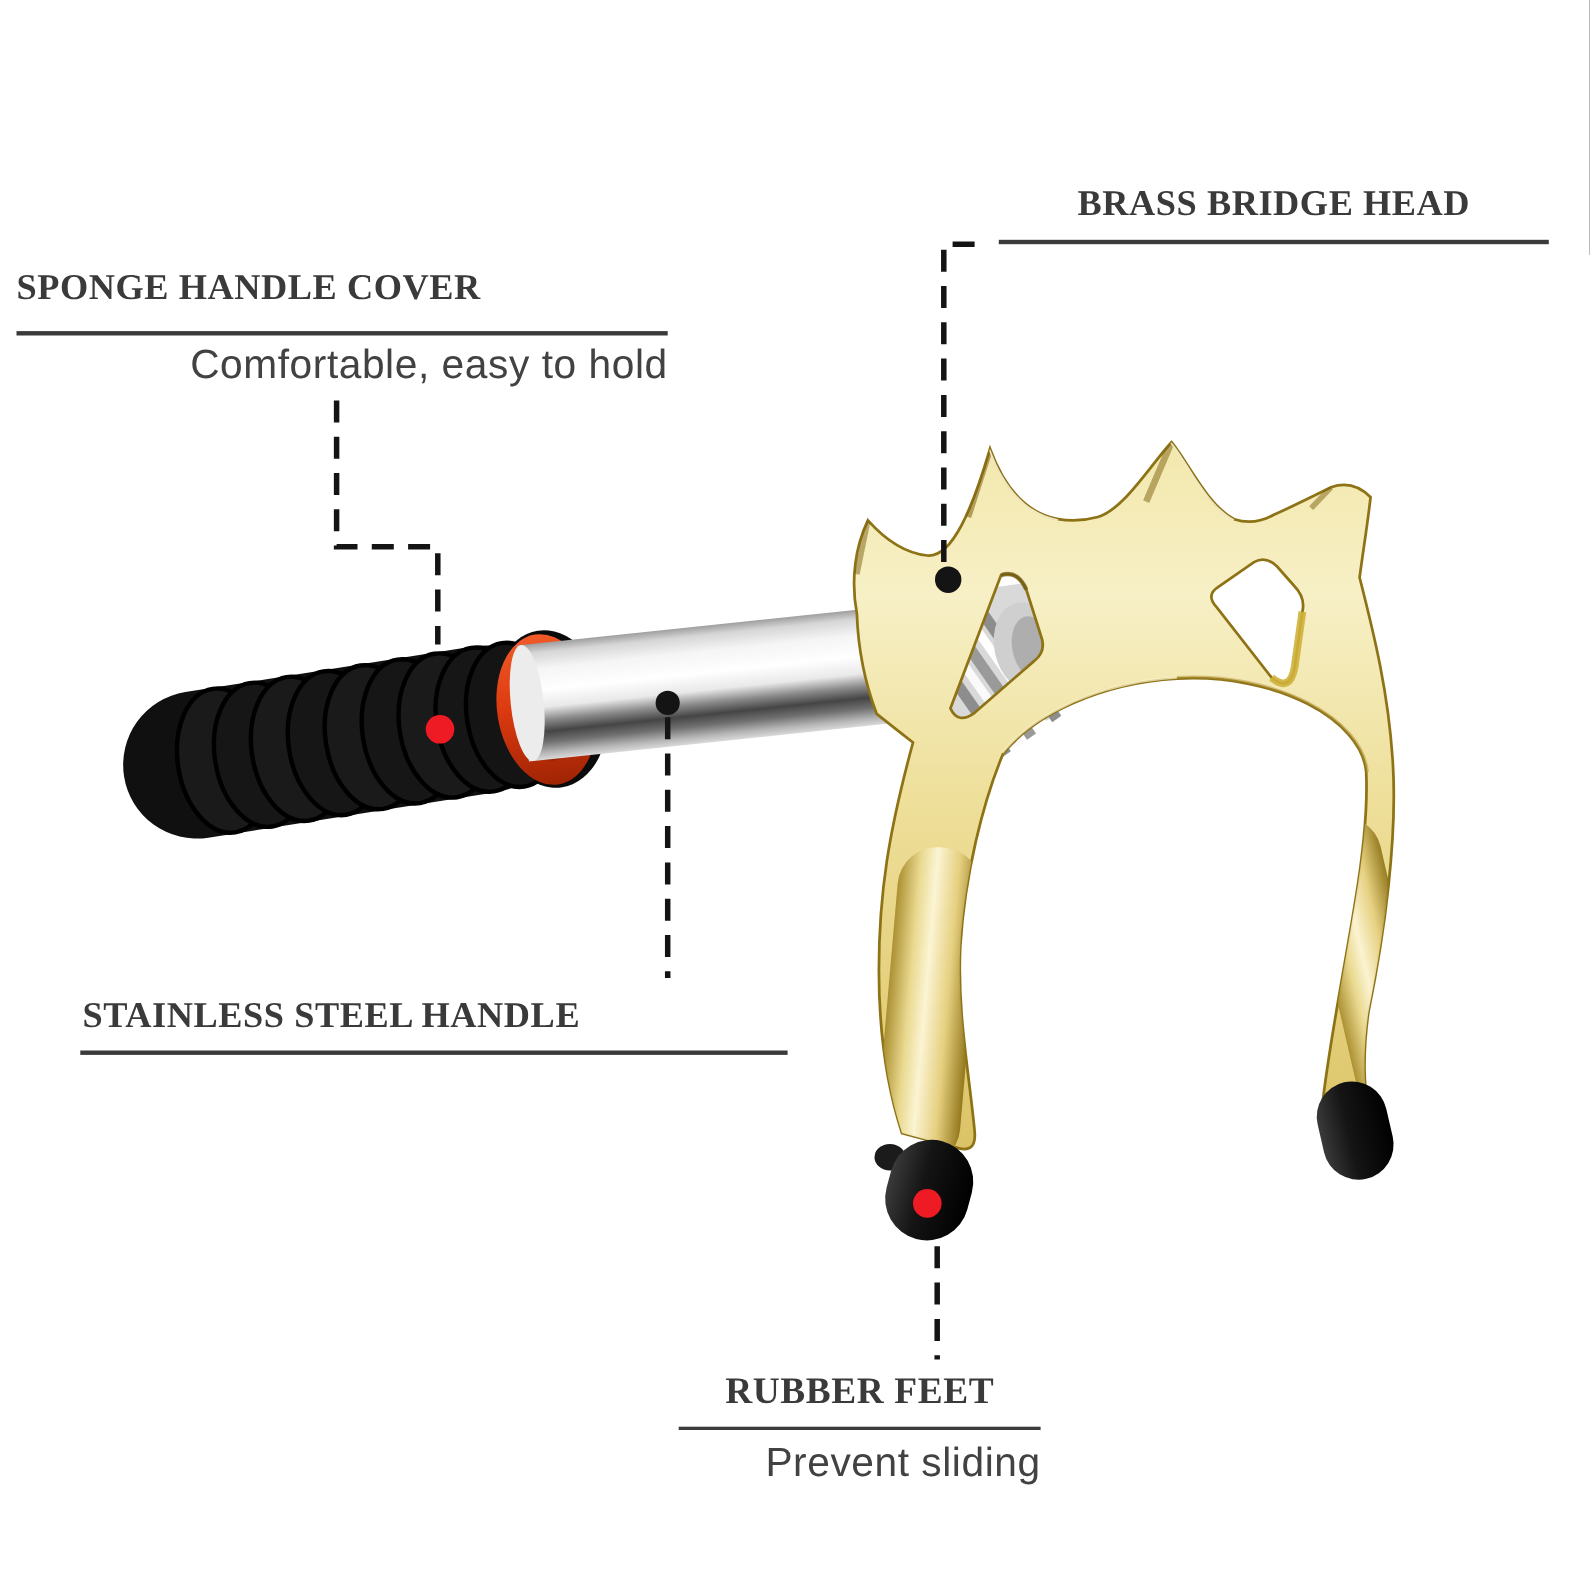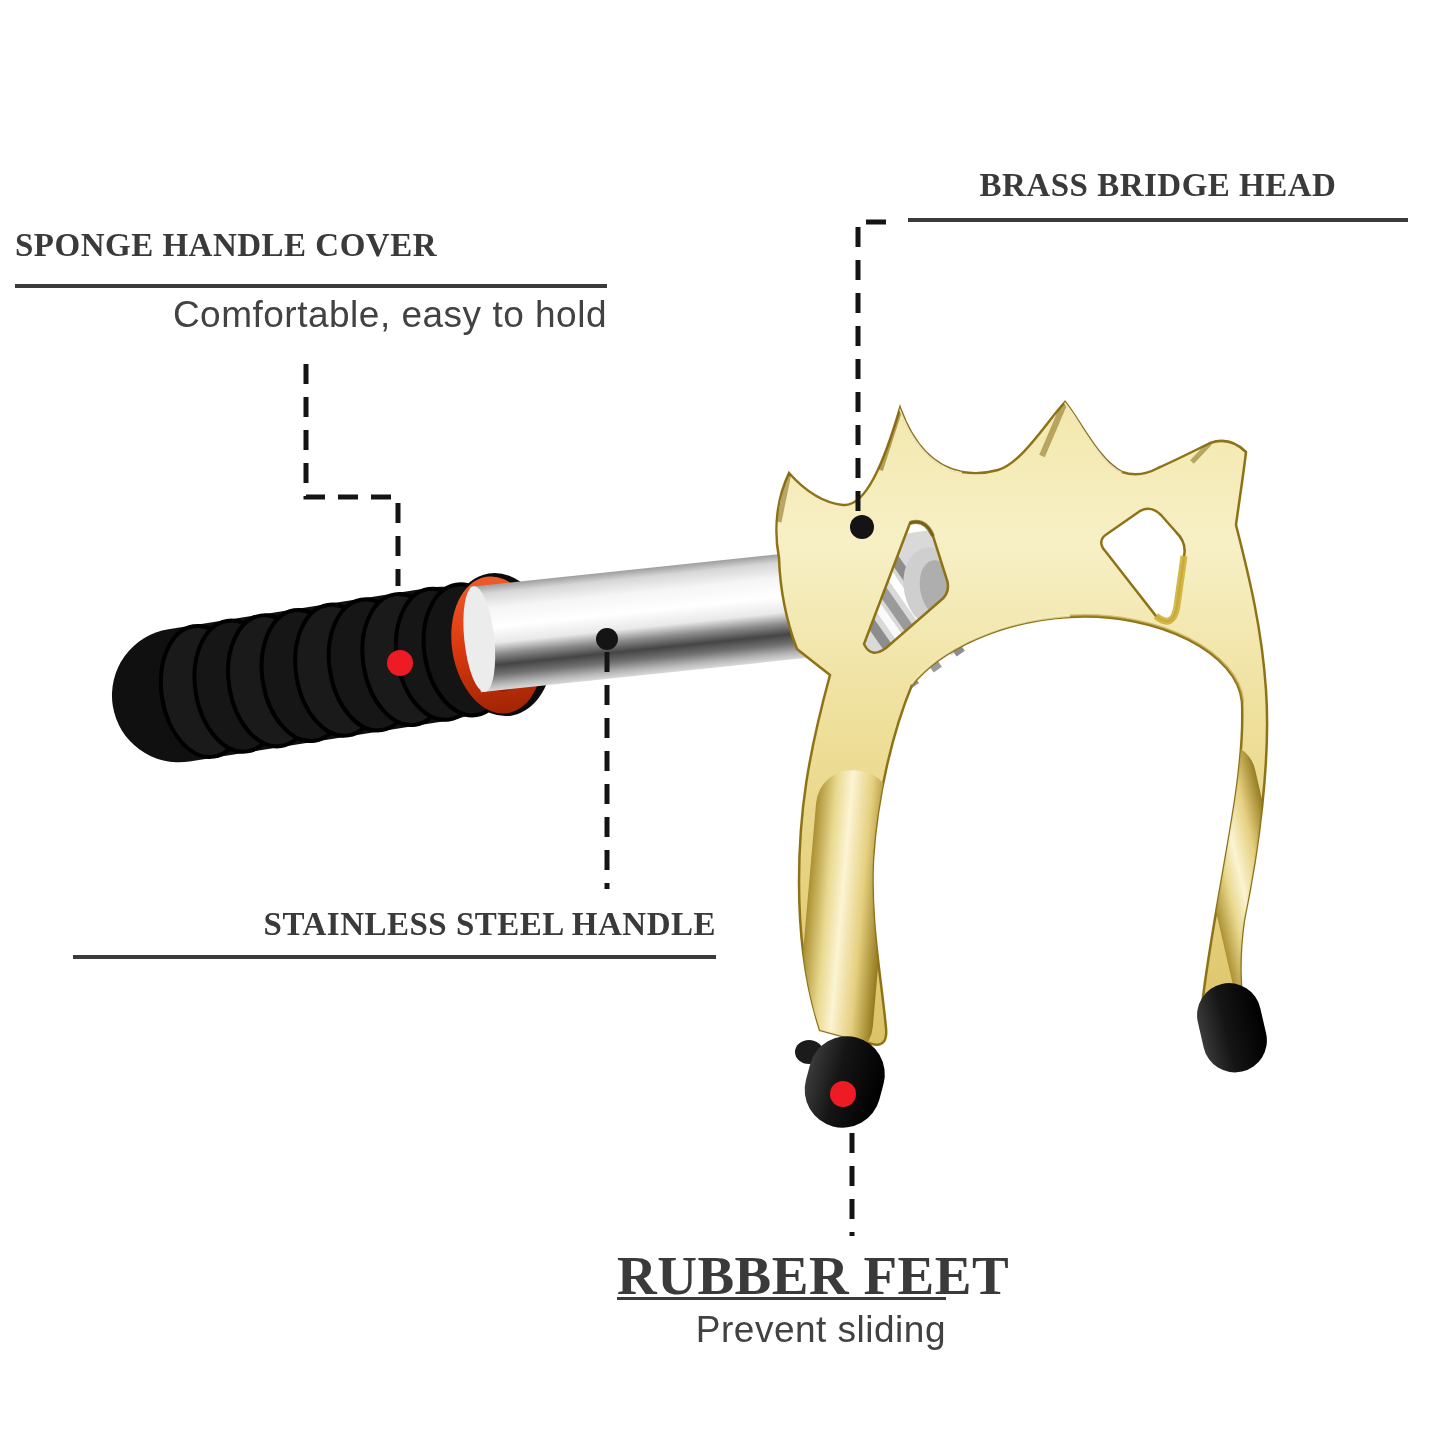--- a/index.html
+++ b/index.html
@@ -156,35 +156,35 @@
       <path d="M 607 652 L 607 889"></path>
       <path d="M 852 1133 L 852 1236"></path>
     </g>
 
     <circle cx="400" cy="663" r="13" fill="#ee1b24"></circle>
     <circle cx="607" cy="639" r="11" fill="#141414"></circle>
     <circle cx="862" cy="527" r="12" fill="#141414"></circle>
     <circle cx="843" cy="1094" r="13" fill="#ee1b24"></circle>
   </svg>
 
-  <div class="callout" style="left:15px;top:228px;width:592px;">
+  <div class="callout" style="left:15px;top:245px;width:592px;">
     <div class="title">SPONGE HANDLE COVER</div>
     <div class="underline" style="left:0;top:56px;width:592px;"></div>
     <div class="subtitle abs" style="right:0;top:66px;text-align:right;">Comfortable, easy to hold</div>
   </div>
 
   <div class="callout" style="left:908px;top:168px;width:500px;text-align:center;">
     <div class="title">BRASS BRIDGE HEAD</div>
     <div class="underline" style="left:0;top:50px;width:500px;"></div>
   </div>
 
   <div class="callout" style="left:73px;top:907px;width:643px;">
-    <div class="title" style="padding-left:2px;text-align:right;">STAINLESS STEEL HANDLE</div>
+    <div class="title" style="padding-left:2px;">STAINLESS STEEL HANDLE</div>
     <div class="underline" style="left:0;top:48px;width:643px;"></div>
   </div>
 
   <div class="callout" style="left:617px;top:1247px;width:329px;text-align:center;">
-    <div class="title" style="font-size:55px;">RUBBER FEET</div>
+    <div class="title" style="font-size:34px;">RUBBER FEET</div>
     <div class="underline" style="left:0;top:50px;width:329px;height:3px;"></div>
     <div class="subtitle abs" style="right:0;top:62px;">Prevent sliding</div>
   </div>
 
 </div>
 
 </body></html>

